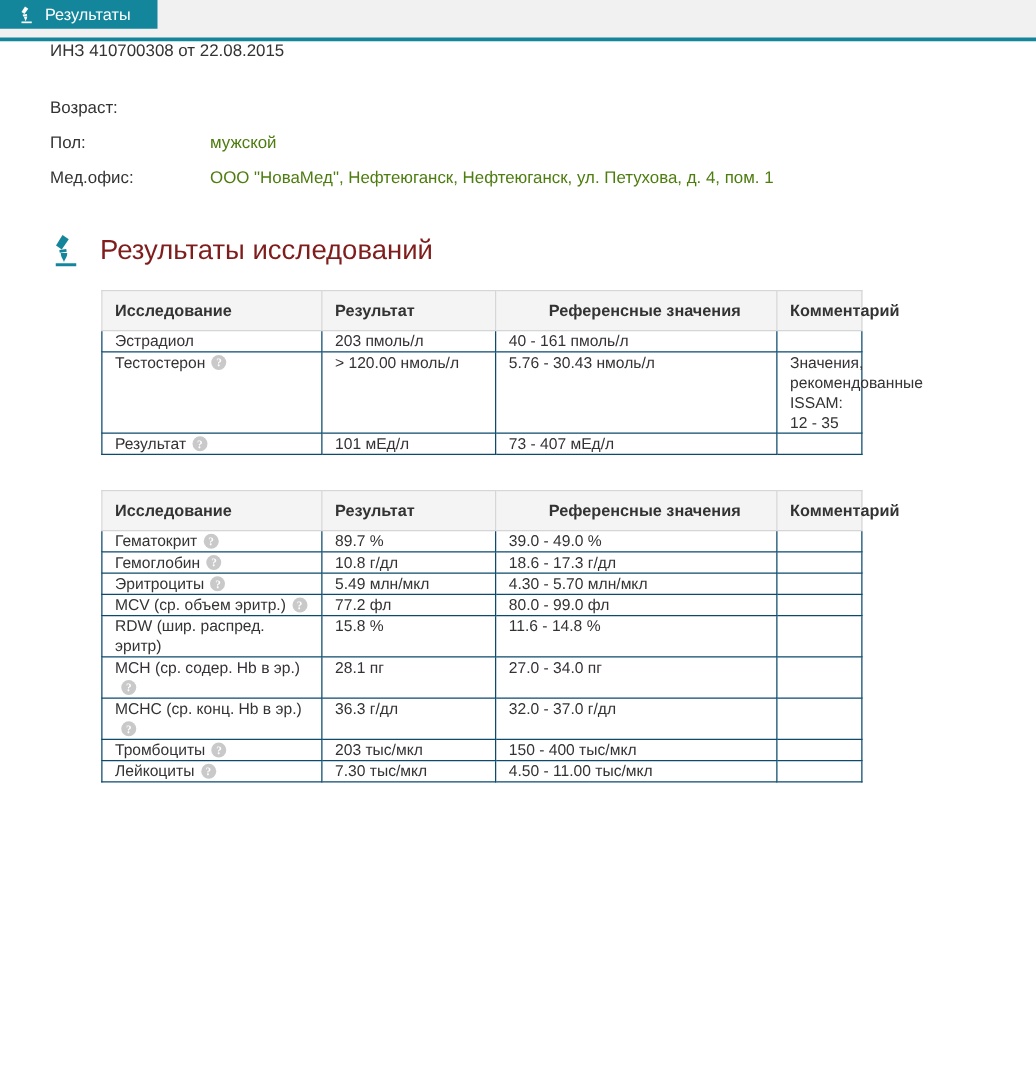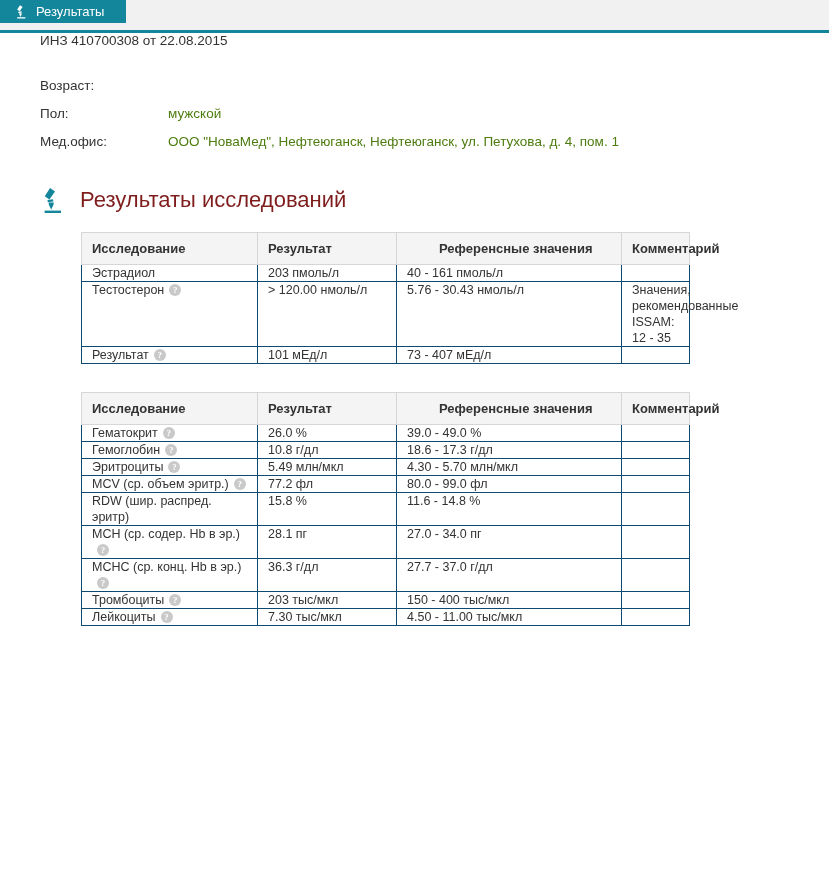--- a/index.html
+++ b/index.html
@@ -217,21 +217,21 @@
         <th class="c0">Исследование</th>
         <th class="c1">Результат</th>
         <th class="c2">Референсные значения</th>
         <th>Комментарий</th>
       </tr>
     </thead>
     <tbody>
 
       <tr>
         <td class="c0"><span>Гематокрит</span><span class="help">?</span></td>
-        <td class="c1">26.0 %</td>
+        <td class="c1">89.7 %</td>
         <td class="c2">39.0 - 49.0 %</td>
         <td></td>
       </tr>
       <tr>
         <td class="c0"><span>Гемоглобин</span><span class="help">?</span></td>
         <td class="c1">10.8 г/дл</td>
         <td class="c2">18.6 - 17.3 г/дл</td>
         <td></td>
       </tr>
       <tr>
@@ -254,21 +254,21 @@
       </tr>
       <tr>
         <td class="c0"><span>MCH (ср. содер. Hb в эр.)</span><span class="help">?</span></td>
         <td class="c1">28.1 пг</td>
         <td class="c2">27.0 - 34.0 пг</td>
         <td></td>
       </tr>
       <tr>
         <td class="c0"><span>MCHC (ср. конц. Hb в эр.)</span><span class="help">?</span></td>
         <td class="c1">36.3 г/дл</td>
-        <td class="c2">27.7 - 37.0 г/дл</td>
+        <td class="c2">32.0 - 37.0 г/дл</td>
         <td></td>
       </tr>
       <tr>
         <td class="c0"><span>Тромбоциты</span><span class="help">?</span></td>
         <td class="c1">203 тыс/мкл</td>
         <td class="c2">150 - 400 тыс/мкл</td>
         <td></td>
       </tr>
       <tr>
         <td class="c0"><span>Лейкоциты</span><span class="help">?</span></td>

